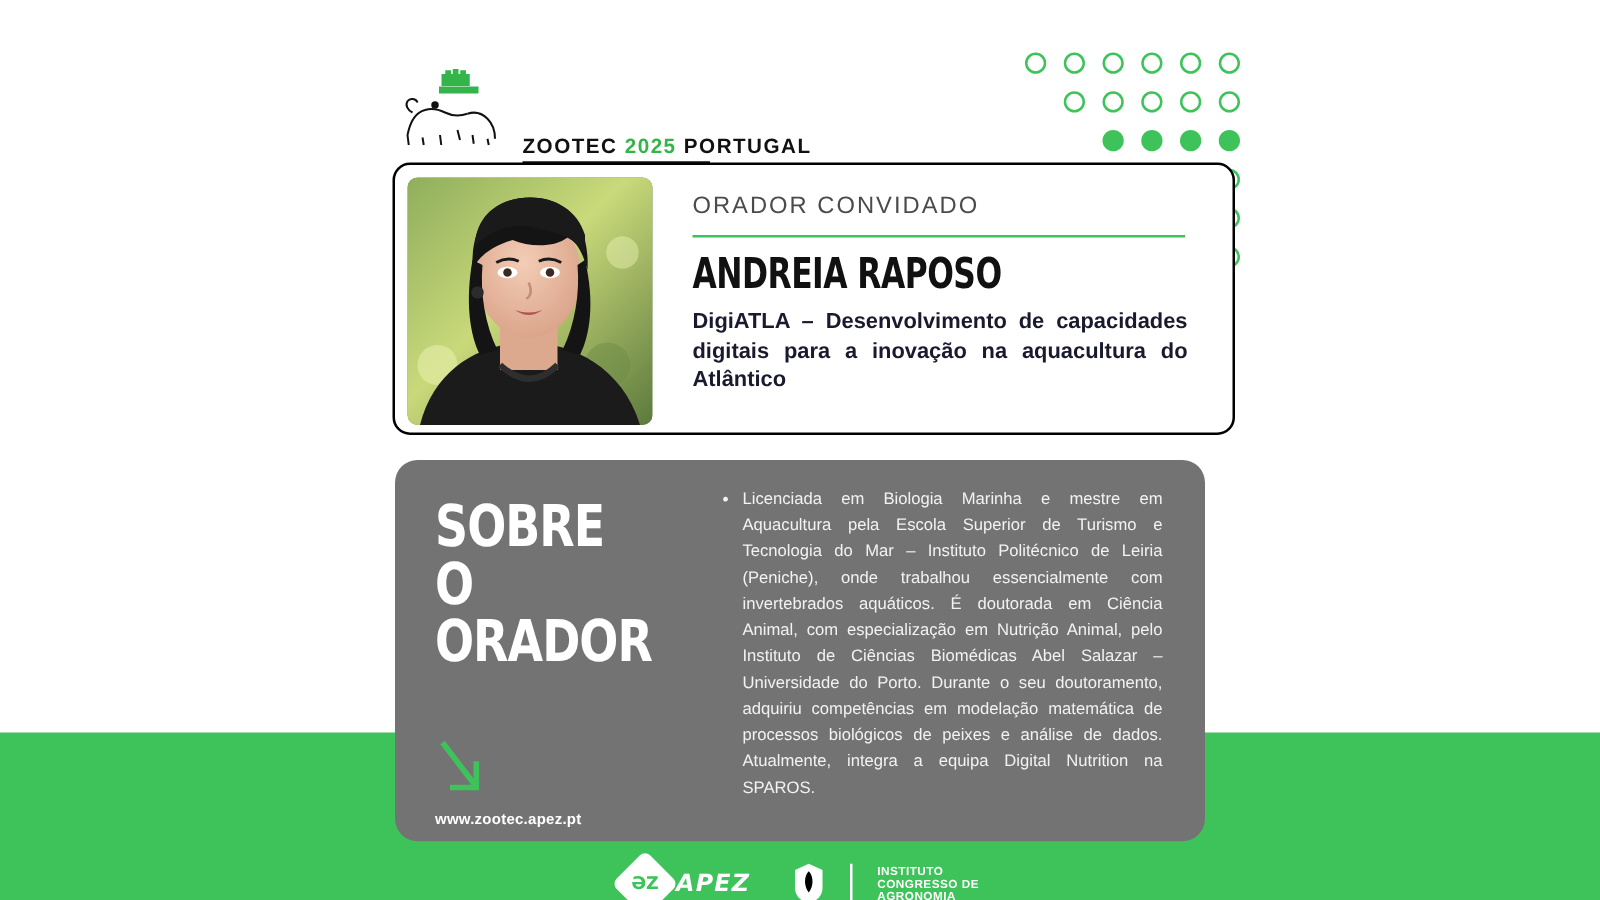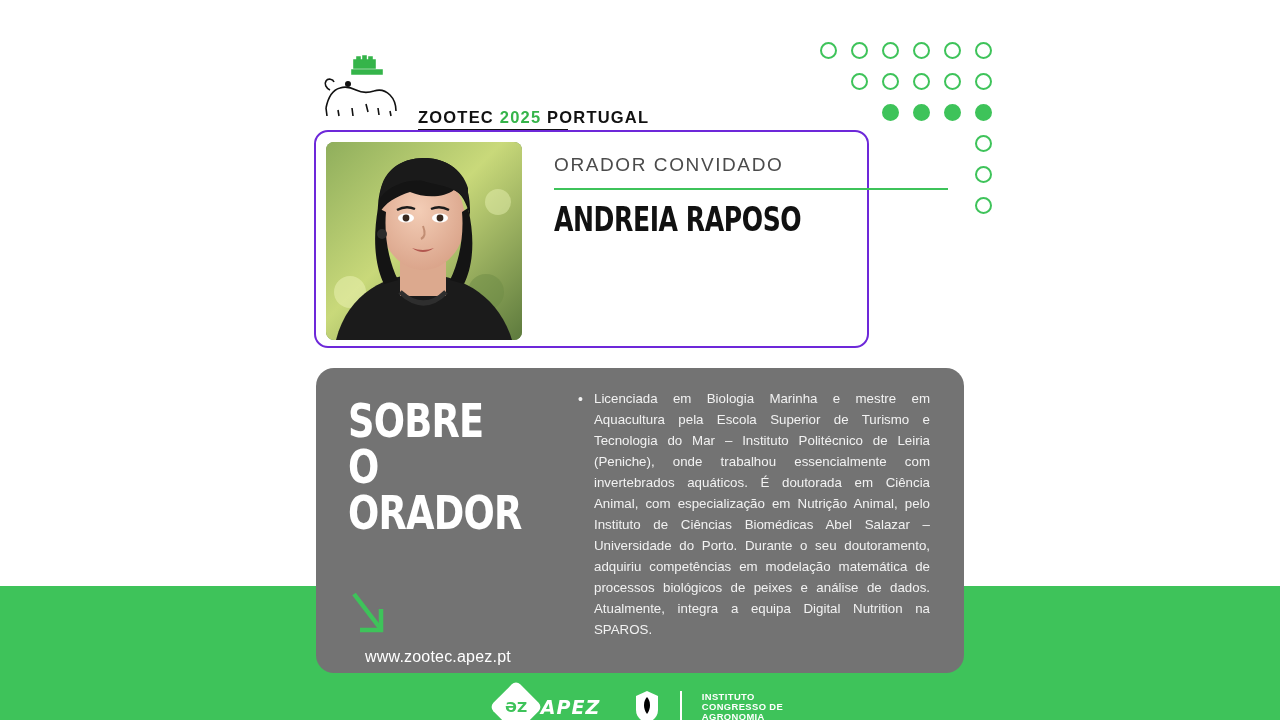--- a/index.html
+++ b/index.html
@@ -57,22 +57,22 @@
     position: absolute;
     width: 17px; height: 17px;
     border-radius: 50%;
     border: 2.5px solid #3ec35a;
   }
   .dot.filled { background: #3ec35a; border-color: #3ec35a; }
   
   .speaker-card {
     position: absolute;
     left: 314px; top: 102px;
-    width: 555px; height: 218px;
-    border: 2px solid #6d28d9;
+    width: 674px; height: 218px;
+    border: 2px solid #000000;
     border-radius: 14px;
     background: #ffffff;
   }
   .portrait {
     position: absolute;
     left: 10px; top: 10px;
     width: 196px; height: 198px;
     border-radius: 8px;
     overflow: hidden;
     background: #6b8f4e;
@@ -137,23 +137,23 @@
     transform-origin: left top;
     color: #fff;
   }
   .arrow-icon {
     position: absolute;
     left: 32px; top: 222px;
     width: 42px; height: 48px;
   }
   .site-url {
     position: absolute;
-    left: 49px; top: 280px;
-    font-size: 16px;
-    font-weight: normal;
+    left: 32px; top: 280px;
+    font-size: 12px;
+    font-weight: bold;
     color: #ffffff;
     letter-spacing: 0.2px;
   }
   .bio-list {
     position: absolute;
     left: 262px; top: 20px;
     width: 352px;
   }
   .bio-item {
     position: relative;
@@ -307,20 +307,21 @@
 
         <circle cx="56" cy="92" r="5" fill="#2b2b2b"></circle>
 
         <path d="M74 150 q24 22 46 0" stroke="#2e2e2e" stroke-width="5" fill="none"></path>
       </svg>
     </div>
     <div class="speaker-right">
       <div class="kicker">ORADOR CONVIDADO</div>
       <div class="kicker-rule"></div>
       <div class="speaker-name">ANDREIA RAPOSO</div>
+      <div class="speaker-talk">DigiATLA – Desenvolvimento de capacidades digitais para a inovação na aquacultura do Atlântico</div>
     </div>
   </div>
 
   <div class="about-card">
     <div class="about-title">
       <div>SOBRE O</div>
       <div>ORADOR</div>
     </div>
     <div class="arrow-icon">
       <svg viewBox="0 0 42 48" xmlns="http://www.w3.org/2000/svg">

